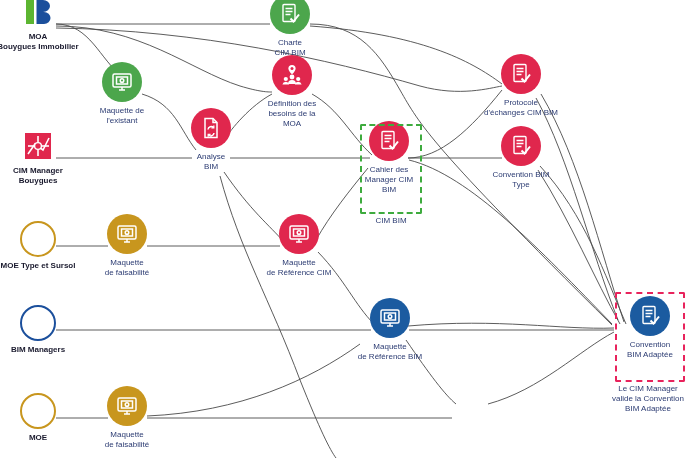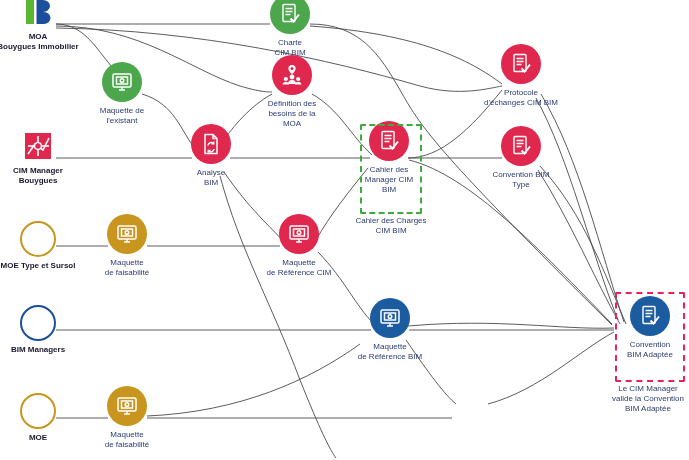--- a/index.html
+++ b/index.html
@@ -184,21 +184,21 @@
           </g>
         </svg>
     </div>
     <div class="caption">
         <div>Définition des</div>
         <div>besoins de la</div>
         <div>MOA</div>
       </div>
   </div>
 
-  <div class="node" style="left:211px;top:156px;">
+  <div class="node" style="left:211px;top:140px;">
     <div class="disc" style="background:#e0274d;">
       <svg width="24" height="24" viewBox="0 0 24 24">
           <g fill="none" stroke="#fff" stroke-width="1.5">
         <path d="M6,2.5 h8 l4,4 v15 h-12 z"></path>
             <path d="M14,2.5 v4 h4"></path>
         <path d="M9,13.5 a3.2,3.2 0 0 1 5.6,-1.8 M15,17 a3.2,3.2 0 0 1 -5.6,1.8"></path>
         <path d="M14.8,9.5 l0,2.4 l-2.4,0 M9.2,20.8 l0,-2.4 l2.4,0" stroke-width="1.3"></path>
           </g>
         </svg>
     </div>
@@ -218,21 +218,21 @@
           </g>
         </svg>
     </div>
     <div class="caption">
         <div>Cahier des</div>
         <div>Manager CIM</div>
         <div>BIM</div>
       </div>
   </div>
 
-  <div class="node" style="left:521px;top:76px;">
+  <div class="node" style="left:521px;top:86px;">
     <div class="disc" style="background:#e0274d;">
       <svg width="24" height="24" viewBox="0 0 24 24">
           <g fill="none" stroke="#fff" stroke-width="1.4">
         <rect x="5" y="2.5" width="12" height="17" rx="1"></rect>
         <path d="M7.5,6.5 h7 M7.5,9.5 h7 M7.5,12.5 h5"></path>
         <path d="M12.5,16.5 l3,3 l5.5,-7" stroke-width="2"></path>
           </g>
         </svg>
     </div>
     <div class="caption">
@@ -337,21 +337,20 @@
         </svg>
     </div>
     <div class="caption">
         <div>Convention</div>
         <div>BIM Adaptée</div>
       </div>
   </div>
 
   <div class="dashbox" style="left:360px;top:124px;width:62px;height:90px;"></div>
   <div class="valid-note" style="left:391px;top:216px;">
-      <div>Cahier des Charges</div>
       <div>CIM BIM</div>
     </div>
 
   <div class="dashbox pink" style="left:615px;top:292px;width:70px;height:90px;"></div>
   <div class="valid-note" style="left:648px;top:384px;">
       <div>Le CIM Manager</div>
       <div>valide la Convention</div>
       <div>BIM Adaptée</div>
     </div>
 

